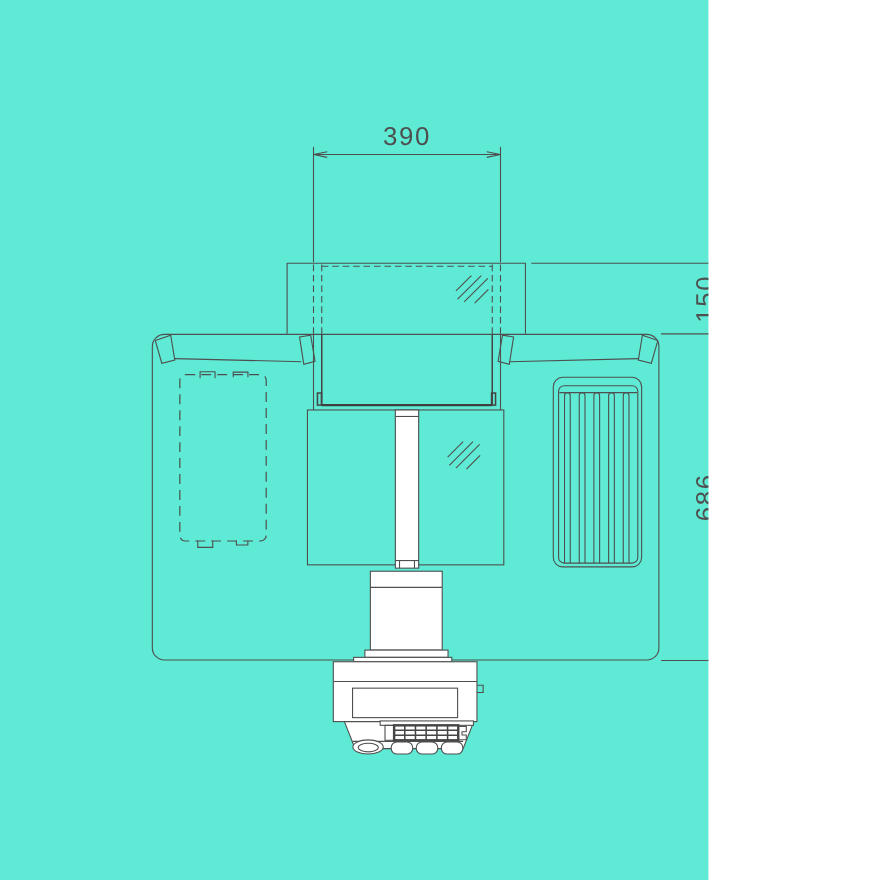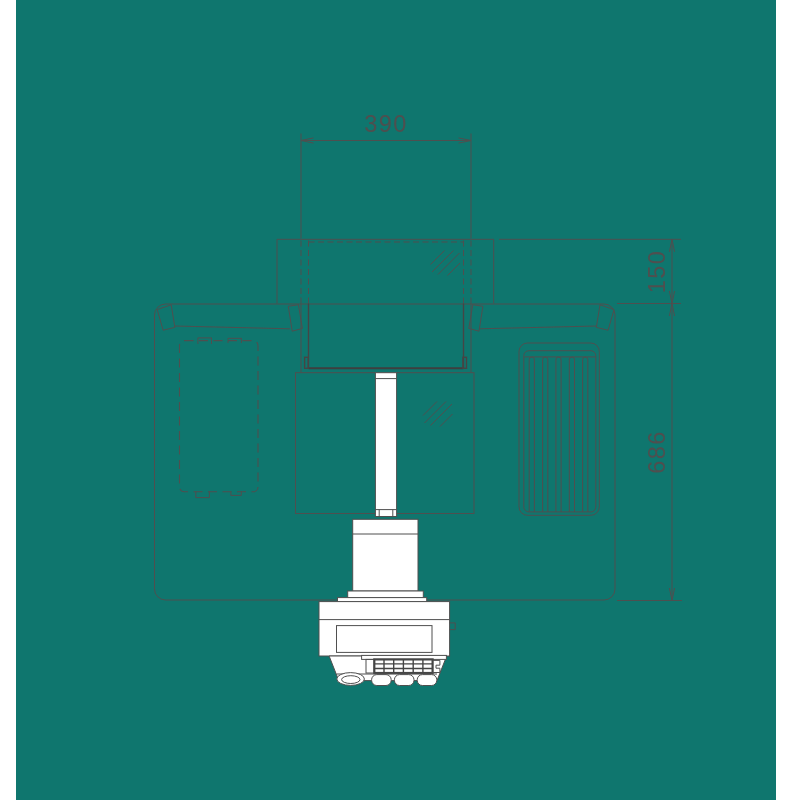--- a/index.html
+++ b/index.html
@@ -1,17 +1,17 @@
 <!DOCTYPE html>
 <html><head>
 <meta charset="utf-8">
 <style>
   html,body{margin:0;padding:0;background:#ffffff;}
-  .canvas{position:relative;width:760px;height:800px;background:#0f766e;overflow:hidden;
-          font-family:"Liberation Sans",sans-serif;margin-left:16px;}
+  .canvas{position:relative;width:644px;height:800px;background:#5eead4;overflow:hidden;
+          font-family:"Liberation Sans",sans-serif;}
   svg{position:absolute;left:0;top:0;}
   .ln{fill:none;stroke:#4f4f4f;stroke-width:1;stroke-linecap:butt;stroke-linejoin:miter;}
   .lnw{fill:#ffffff;stroke:#4f4f4f;stroke-width:1;stroke-linejoin:miter;}
   .thk{fill:none;stroke:#3f3f3f;stroke-width:1.9;}
   .med{fill:none;stroke:#454545;stroke-width:1.4;}
   .dsh{fill:none;stroke:#4f4f4f;stroke-width:1;stroke-dasharray:6 3.5;}
   .dsh2{fill:none;stroke:#4f4f4f;stroke-width:1.1;stroke-dasharray:9 5.5;}
   .dim{fill:#4f4f4f;font-family:"Liberation Sans",sans-serif;font-size:23.5px;
        letter-spacing:1.5px;font-weight:400;}
 </style>

